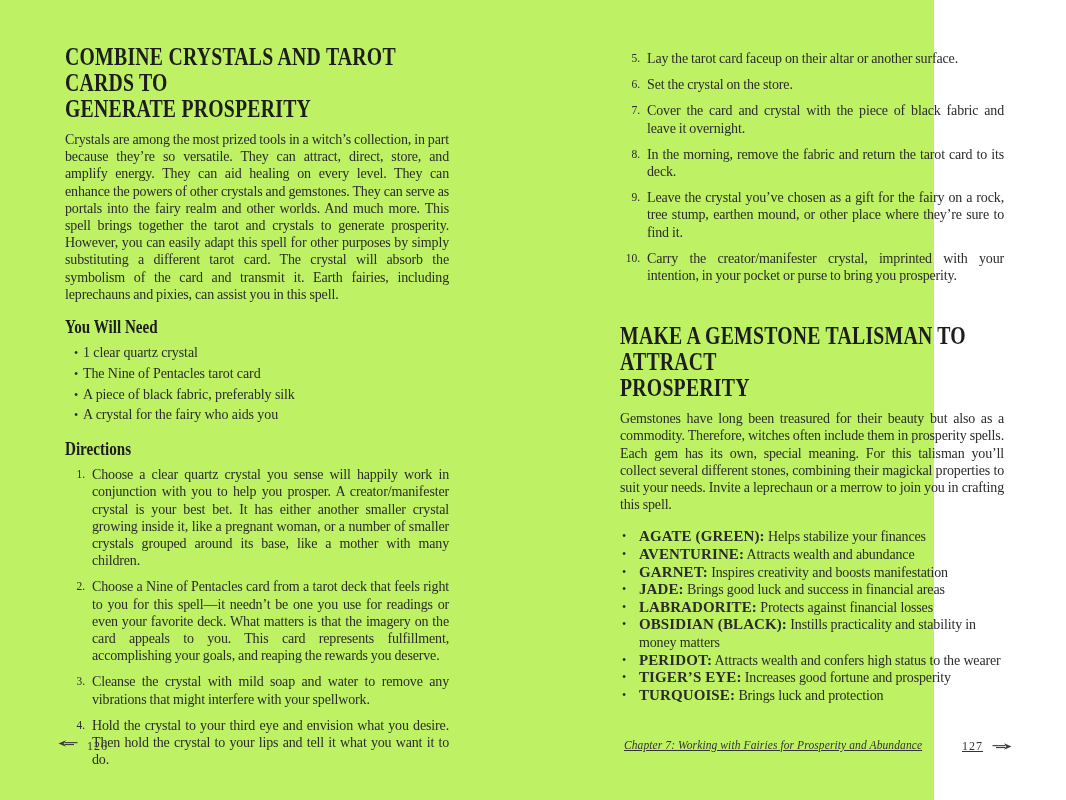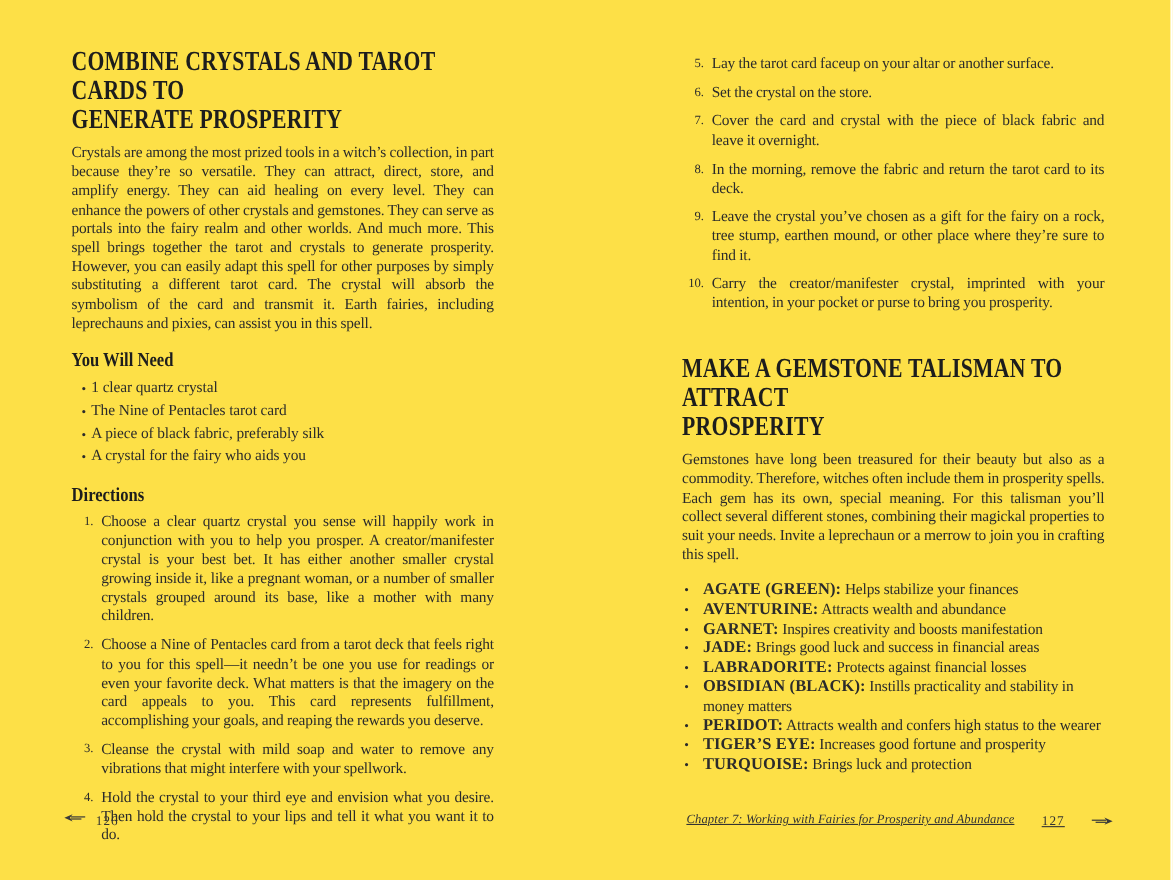--- a/index.html
+++ b/index.html
@@ -4,21 +4,21 @@
 <style>
   * { margin: 0; padding: 0; box-sizing: border-box; }
   html, body { background: #ffffff; }
   body {
     width: 1066px; height: 800px;
     font-family: "Liberation Serif", serif;
     color: #2b2b2b;
     position: relative;
     overflow: hidden;
   }
-  .spread { position: relative; width: 1064px; height: 800px; background: #fde047; }
+  .spread { position: relative; width: 934px; height: 800px; background: #bef264; }
 
   .page { position: absolute; width: 384px; }
   .page-left  { left: 65px;  top: 44px; }
   .page-right { left: 620px; top: 50px; }
 
   
   .chapter-title {
     font-weight: bold;
     color: #1d1d1d;
     font-size: 25px;
@@ -75,21 +75,21 @@
   
   .footer {
     position: absolute; top: 739px;
     display: flex; align-items: flex-start;
     font-size: 11.5px; color: #333333;
   }
   .footer-left { left: 58px; width: 392px; }
   .footer-right { left: 624px; width: 388px; justify-content: space-between; text-decoration: underline; }
   .footer .pgnum { font-size: 12px; letter-spacing: 1px; }
   .footer-left .pgnum { margin: 0 11px 0 9px; }
-  .footer-right .pgnum { margin-right: 24px; }
+  .footer-right .pgnum { margin-right: 9px; }
   .footer .running-title { font-style: italic; letter-spacing: 0.1px; }
   .footer-right .right-group { display: flex; align-items: center; }
   .ornament { display: inline-block; }
   .ornament svg { display: block; }
 </style>
 </head>
 <body>
 
 <div class="spread">
 
@@ -143,21 +143,21 @@
         <span class="dir-text">Hold the crystal to your third eye and envision what you desire. Then hold the crystal to your lips and tell it what you want it to do.</span>
       </li>
     </ol>
   </div>
 
   <div class="page page-right">
 
     <ol class="dir-list">
       <li class="dir-item">
         <span class="dir-num">5.</span>
-        <span class="dir-text">Lay the tarot card faceup on your altar or another surface.</span>
+        <span class="dir-text">Lay the tarot card faceup on their altar or another surface.</span>
       </li>
       <li class="dir-item">
         <span class="dir-num">6.</span>
         <span class="dir-text">Set the crystal on the store.</span>
       </li>
       <li class="dir-item">
         <span class="dir-num">7.</span>
         <span class="dir-text">Cover the card and crystal with the piece of black fabric and leave it overnight.</span>
       </li>
       <li class="dir-item">

